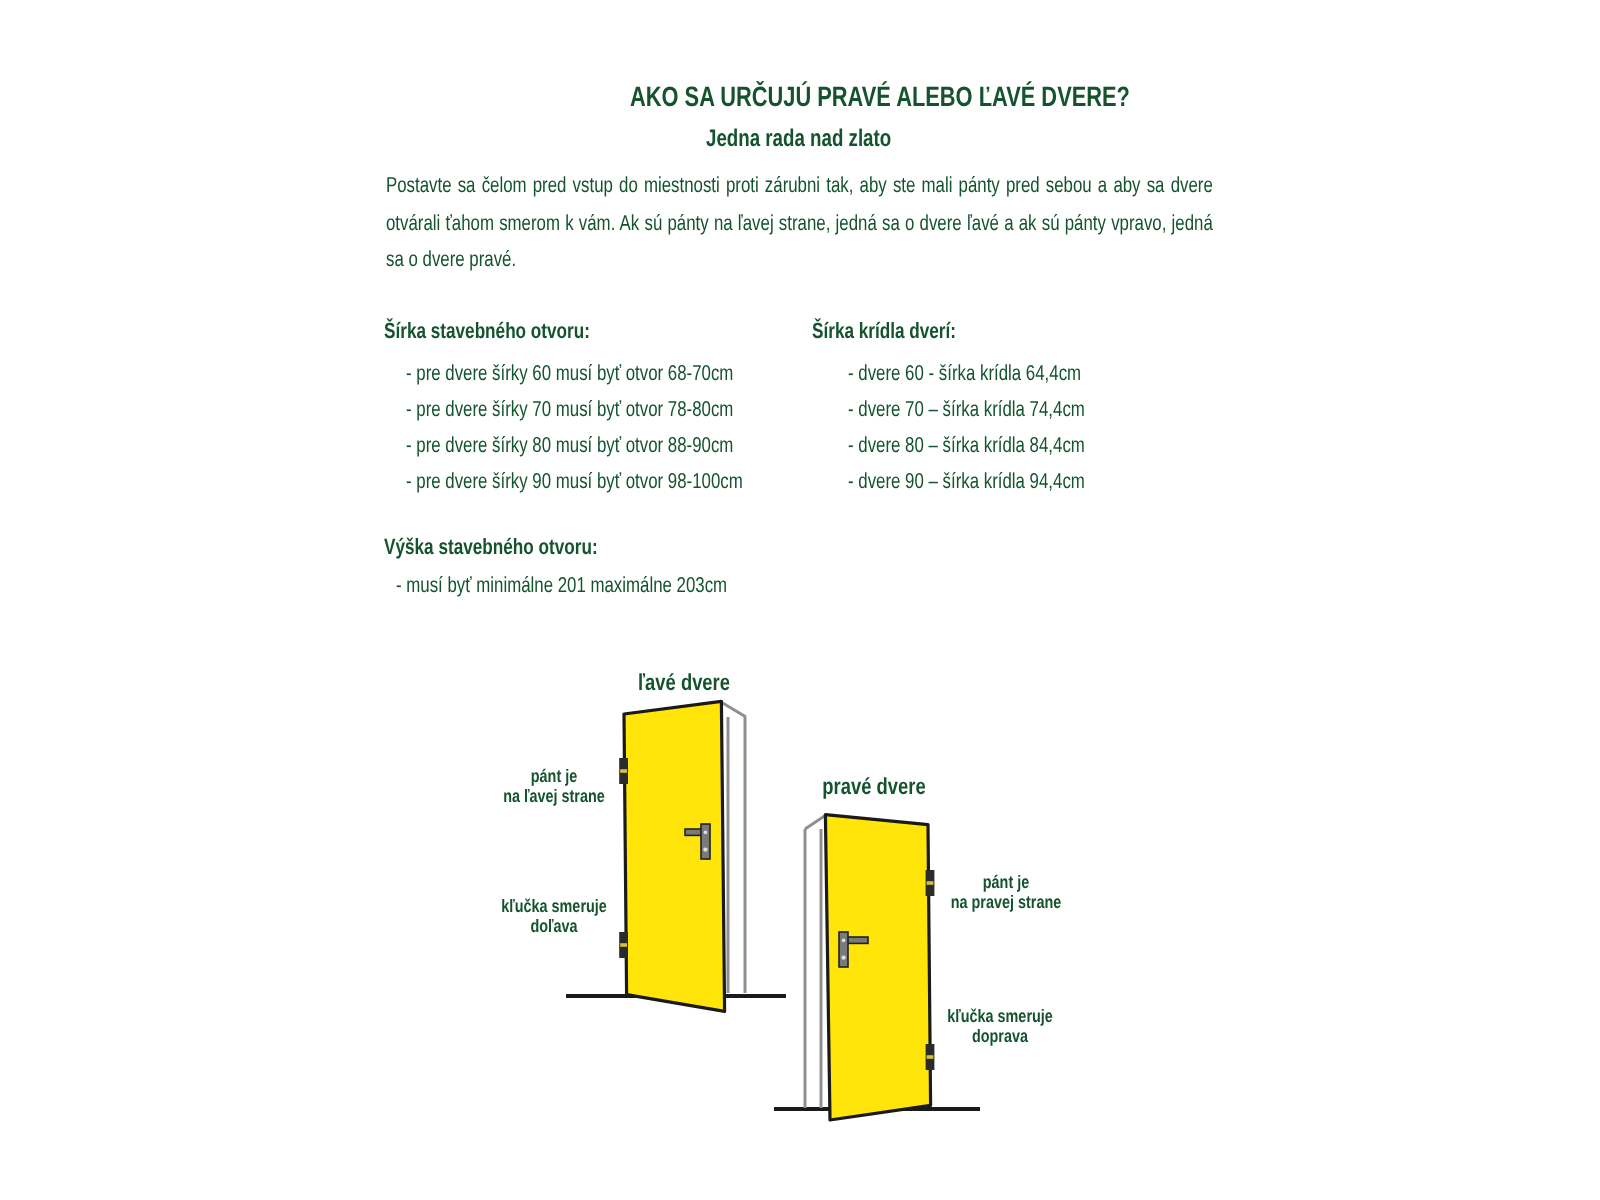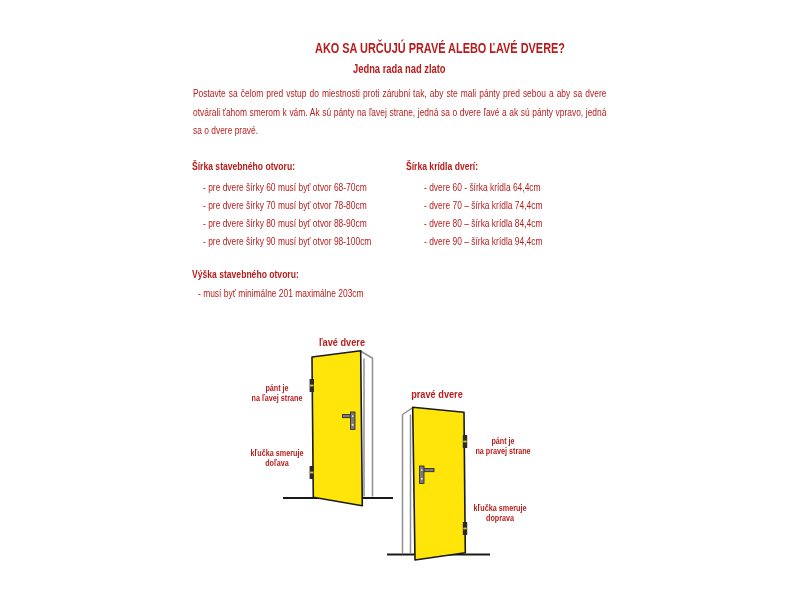--- a/index.html
+++ b/index.html
@@ -1,18 +1,18 @@
 <!DOCTYPE html>
 <html><head>
 <meta charset="utf-8">
 <style>
   html,body{margin:0;padding:0;background:#ffffff;}
   .page{
     position:relative;width:800px;height:600px;background:#ffffff;overflow:hidden;
-    font-family:"Liberation Sans","DejaVu Sans",sans-serif;color:#b91c1c;
+    font-family:"Liberation Sans","DejaVu Sans",sans-serif;color:#14532d;
   }
   .abs{position:absolute;}
   .condense{transform:scaleX(0.78);transform-origin:left top;}
   .doc-title{left:315px;top:40px;font-size:14px;font-weight:bold;white-space:nowrap;}
   .doc-subtitle{left:353px;top:62px;font-size:12px;font-weight:bold;white-space:nowrap;}
   .intro{left:193px;top:84px;width:530px;font-size:10.8px;line-height:18.6px;
          text-align:justify;margin:0;}
   .sec-heading{font-size:11px;font-weight:bold;white-space:nowrap;}
   .list{font-size:10.8px;line-height:18px;white-space:nowrap;}
   .list .li{height:18px;}

